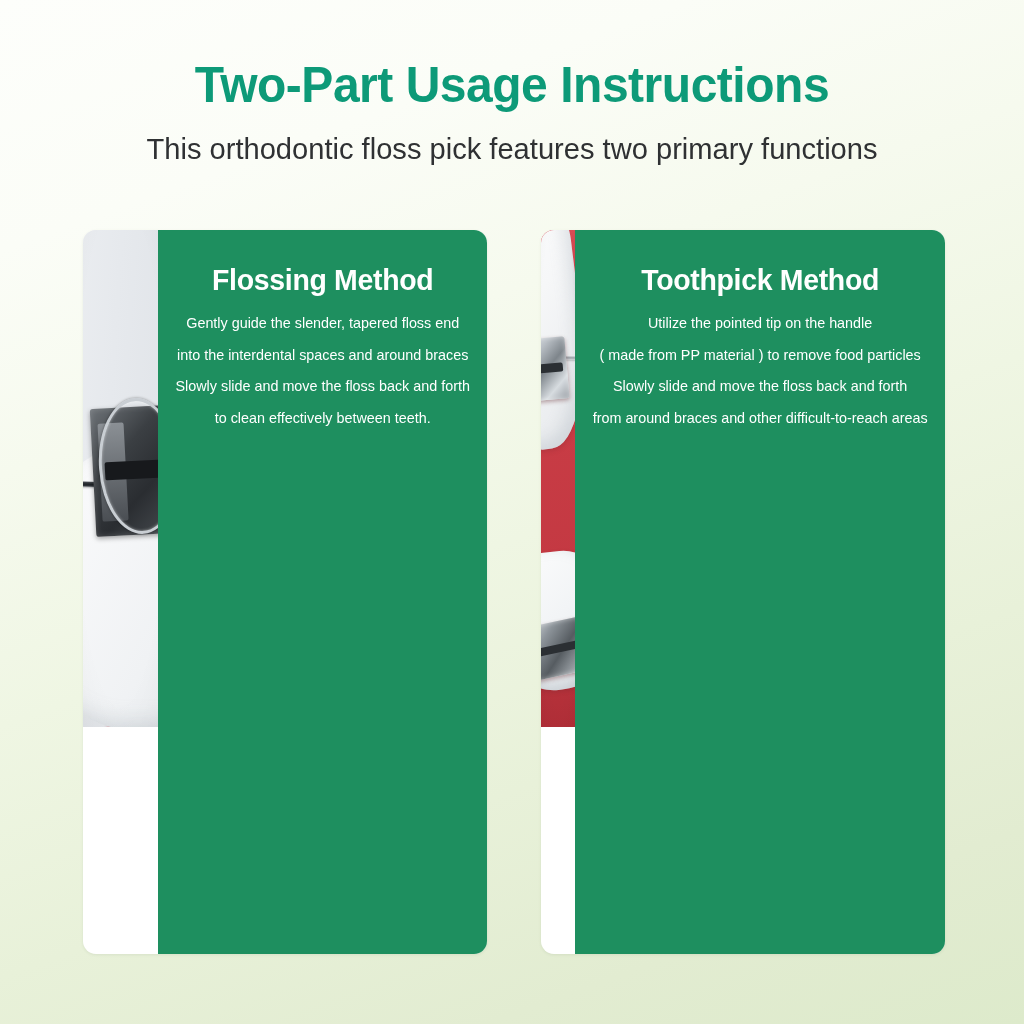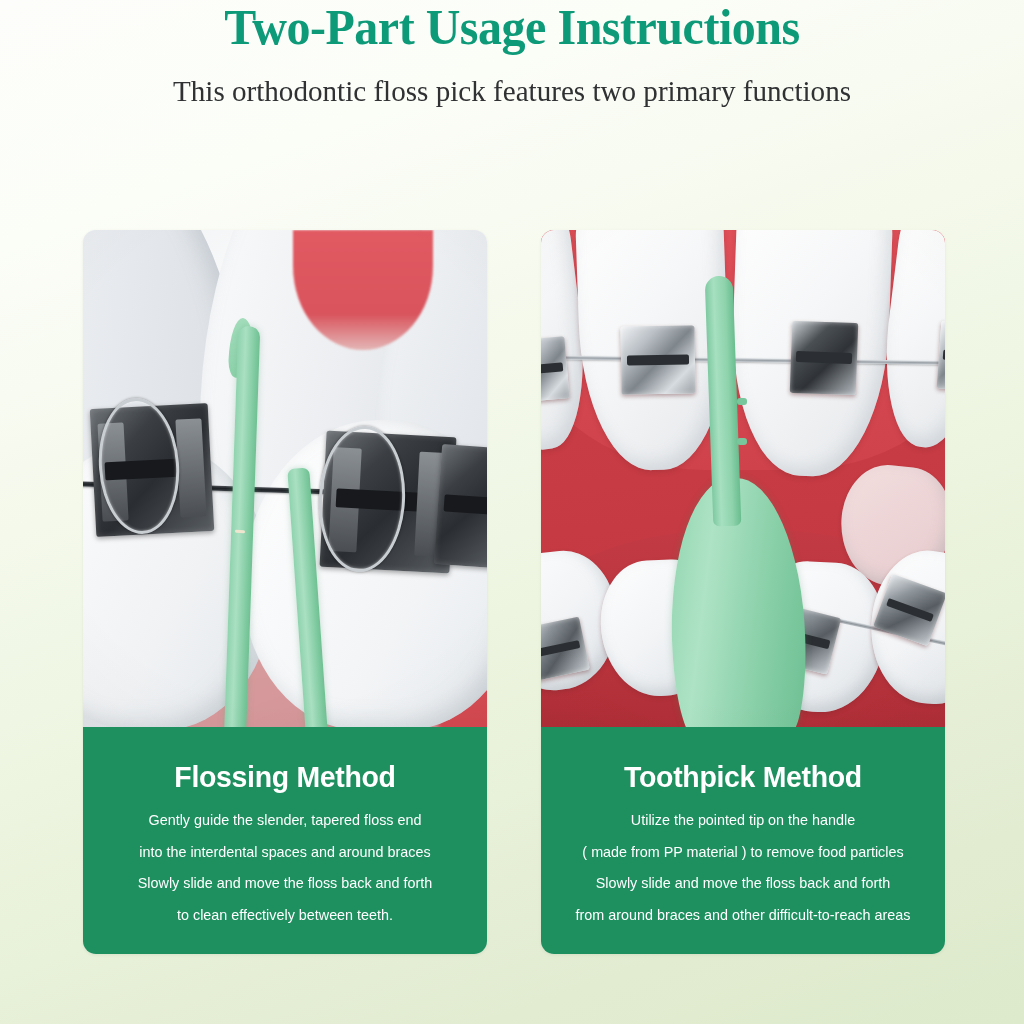--- a/index.html
+++ b/index.html
@@ -26,22 +26,22 @@
 
   .page {
     width: 1024px;
     height: 1024px;
     position: relative;
   }
 
   
   .header {
     width: 100%;
+    padding-top: 58px;
     text-align: center;
-    font-family: Liberation Serif, serif;
   }
 
   .main-title {
     font-size: 50px;
     font-weight: bold;
     letter-spacing: -0.5px;
     color: #0d9a78;
     line-height: 1.08;
     font-stretch: condensed;
     transform: scaleX(0.96);
@@ -66,21 +66,21 @@
     display: flex;
     justify-content: space-between;
   }
 
   .card {
     width: 404px;
     height: 724px;
     border-radius: 13px;
     overflow: hidden;
     display: flex;
-    flex-direction: column;
+    flex-direction: row;
     background: #ffffff;
     box-shadow: 0 1px 3px rgba(80,100,70,0.10);
   }
 
   .card-photo {
     position: relative;
     width: 100%;
     height: 497px;
     overflow: hidden;
   }

